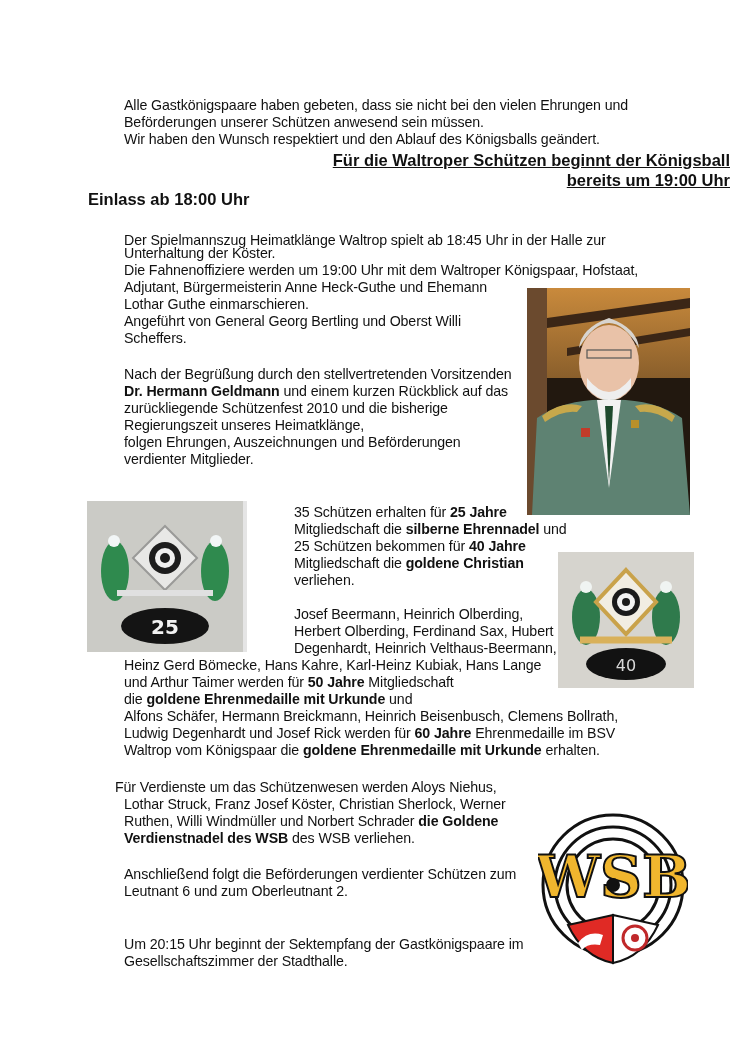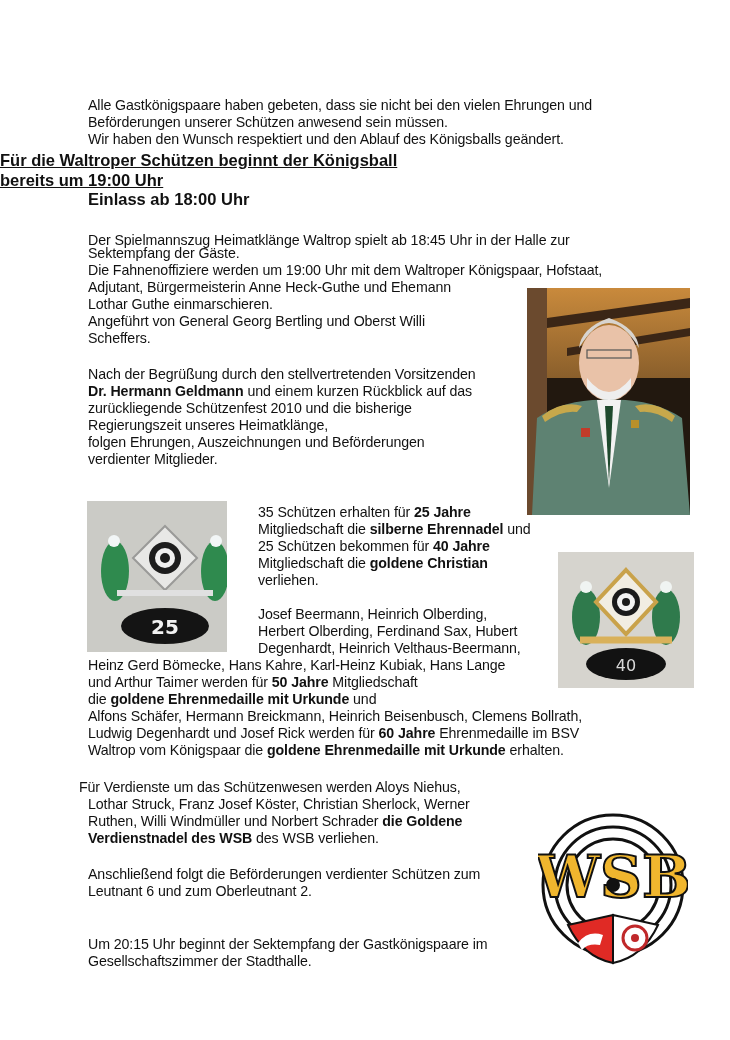--- a/index.html
+++ b/index.html
@@ -1,42 +1,42 @@
 <!DOCTYPE html>
 <html><head>
 <meta charset="utf-8">
 <style>
   html, body { margin: 0; padding: 0; background: #ffffff; }
   body { width: 730px; height: 1040px; position: relative; overflow: hidden;
          font-family: "Liberation Sans", sans-serif; color: #111; }
-  .t { position: absolute; font-size: 14.2px; line-height: 17px; white-space: nowrap; letter-spacing: -0.1px; }
+  .t { position: absolute; font-size: 14.2px; line-height: 17px; white-space: nowrap; letter-spacing: -0.1px; margin-left: 36px; }
   .b { font-weight: bold; }
   .h { position: absolute; font-size: 16.5px; font-weight: bold; text-decoration: underline;
-       white-space: nowrap; left: 0; width: 730px; text-align: left; line-height: 20px; }
+       white-space: nowrap; left: 0; width: 730px; text-align: right; line-height: 20px; }
   .einlass { position: absolute; left: 88px; top: 190px; font-size: 16.5px; font-weight: bold; }
   .img { position: absolute; overflow: hidden; }
   .photo { left: 527px; top: 288px; width: 163px; height: 227px; background: #3a2a1a; }
-  .badge25 { left: 87px; top: 501px; width: 140px; height: 151px; background: #e5e5e5; }
+  .badge25 { left: 87px; top: 501px; width: 160px; height: 151px; background: #e5e5e5; }
   .badge40 { left: 558px; top: 552px; width: 136px; height: 136px; background: #d8d6d0; }
   .wsb { left: 538px; top: 785px; width: 150px; height: 185px; }
 </style>
 </head>
 <body>
 
 <div class="t" style="left:88px;top:97px">Alle Gastkönigspaare haben gebeten, dass sie nicht bei den vielen Ehrungen und</div>
 <div class="t" style="left:88px;top:114px">Beförderungen unserer Schützen anwesend sein müssen.</div>
 <div class="t" style="left:88px;top:131px">Wir haben den Wunsch respektiert  und den Ablauf des Königsballs geändert.</div>
 
 <div class="h" style="top:150px">Für die Waltroper Schützen beginnt der Königsball</div>
 <div class="h" style="top:170px">bereits um 19:00 Uhr</div>
 
 <div class="einlass">Einlass ab 18:00 Uhr</div>
 
 <div class="t" style="left:88px;top:232px">Der Spielmannszug Heimatklänge Waltrop spielt ab 18:45 Uhr in der Halle zur</div>
-<div class="t" style="left:88px;top:245px">Sektempfang der Gäste.</div>
+<div class="t" style="left:88px;top:245px">Unterhaltung der Köster.</div>
 <div class="t" style="left:88px;top:262px">Die Fahnenoffiziere werden um 19:00 Uhr mit dem Waltroper Königspaar, Hofstaat,</div>
 <div class="t" style="left:88px;top:279px">Adjutant, Bürgermeisterin Anne Heck-Guthe und  Ehemann</div>
 <div class="t" style="left:88px;top:296px">Lothar Guthe einmarschieren.</div>
 <div class="t" style="left:88px;top:313px">Angeführt von General Georg Bertling und Oberst Willi</div>
 <div class="t" style="left:88px;top:330px">Scheffers.</div>
 
 <div class="t" style="left:88px;top:366px">Nach der Begrüßung durch den stellvertretenden Vorsitzenden</div>
 <div class="t" style="left:88px;top:383px"><span class="b">Dr. Hermann Geldmann</span><span> und einem kurzen Rückblick auf das</span></div>
 <div class="t" style="left:88px;top:400px">zurückliegende Schützenfest 2010 und die bisherige</div>
 <div class="t" style="left:88px;top:417px">Regierungszeit unseres Heimatklänge,</div>

